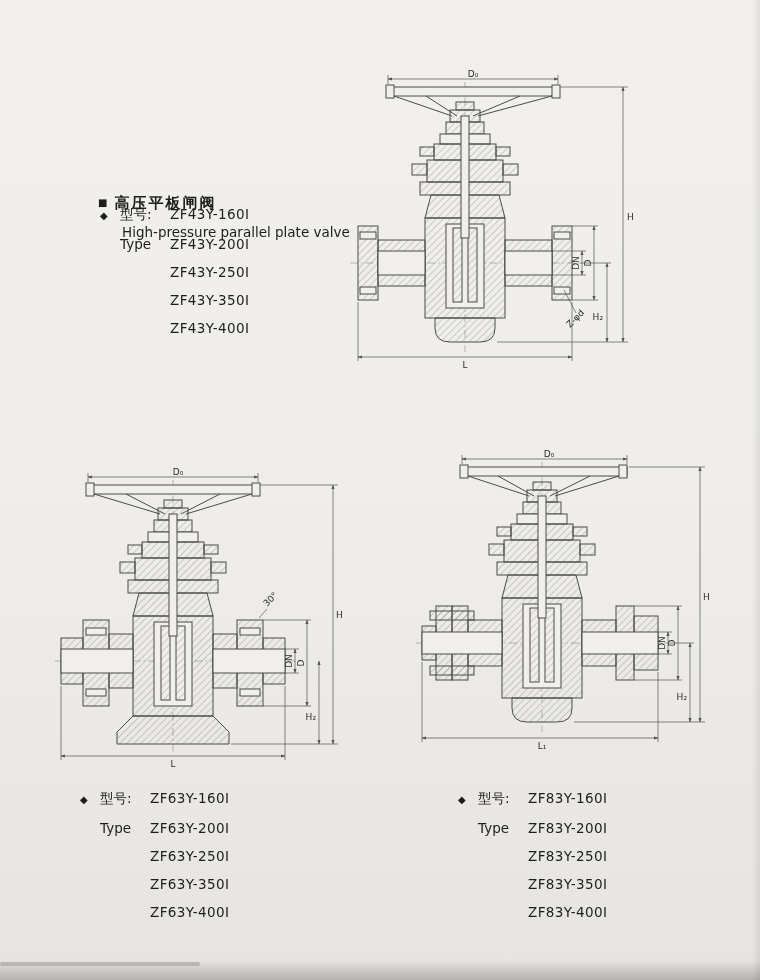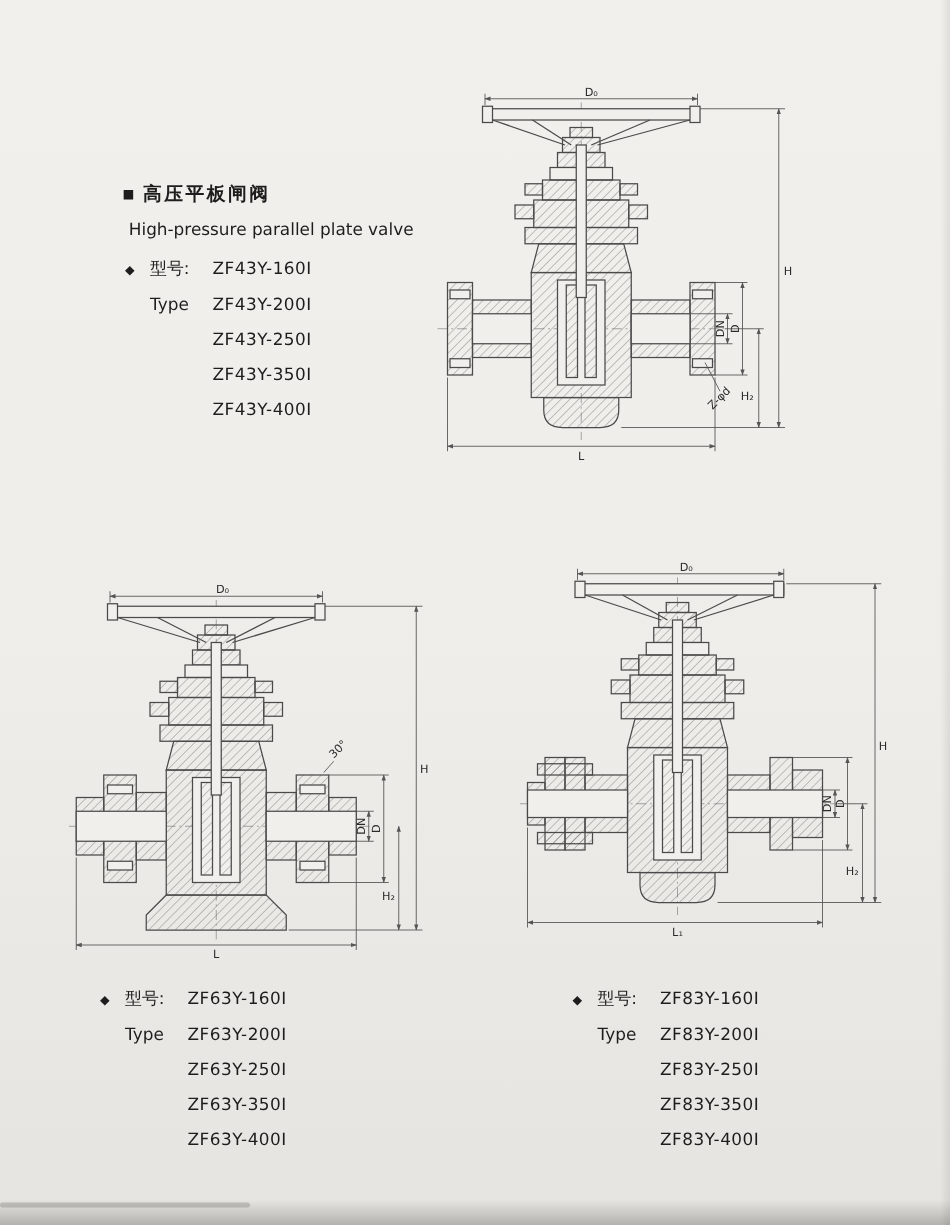--- a/index.html
+++ b/index.html
@@ -10,23 +10,23 @@
   }
   .page{position:absolute;inset:0;}
   .edge-bottom{position:absolute;left:0;right:0;bottom:0;height:20px;
     background:linear-gradient(180deg,rgba(0,0,0,0) 0%,rgba(0,0,0,0.22) 100%);}
   .edge-right{position:absolute;top:0;bottom:0;right:0;width:8px;
     background:linear-gradient(90deg,rgba(0,0,0,0) 0%,rgba(0,0,0,0.08) 100%);}
   .smudge{position:absolute;left:0;width:200px;top:962px;height:4px;background:#a8a6a2;
     border-radius:2px;opacity:.6;}
 
   .header{position:absolute;left:98px;top:146px;}
-  .title-zh{font-size:15px;font-weight:bold;letter-spacing:2px;color:#1d1d1d;}
+  .title-zh{font-size:15px;font-weight:bold;letter-spacing:2px;color:#1d1d1d;margin-top:48px;}
   .sq{font-size:10px;margin-right:7px;letter-spacing:0;vertical-align:2px;}
-  .title-en{font-size:13.5px;margin-top:11px;margin-left:5px;color:#1d1d1d;}
+  .title-en{font-size:13.5px;margin-top:11px;margin-left:24px;color:#1d1d1d;}
 
   .models{position:absolute;display:grid;grid-template-columns:16px 46px auto;
     column-gap:4px;row-gap:12px;font-size:13.5px;align-items:baseline;color:#1d1d1d;}
   .models .diamond{font-size:10px;}
   .models .model{letter-spacing:.4px;}
 
   svg.draw{position:absolute;}
   svg .ol{fill:none;stroke:#4a4a4a;stroke-width:1;}
   svg .bg{fill:#f0efeb;stroke:#4a4a4a;stroke-width:1;}
   svg .ht{fill:url(#hatch);stroke:#4a4a4a;stroke-width:1;}

